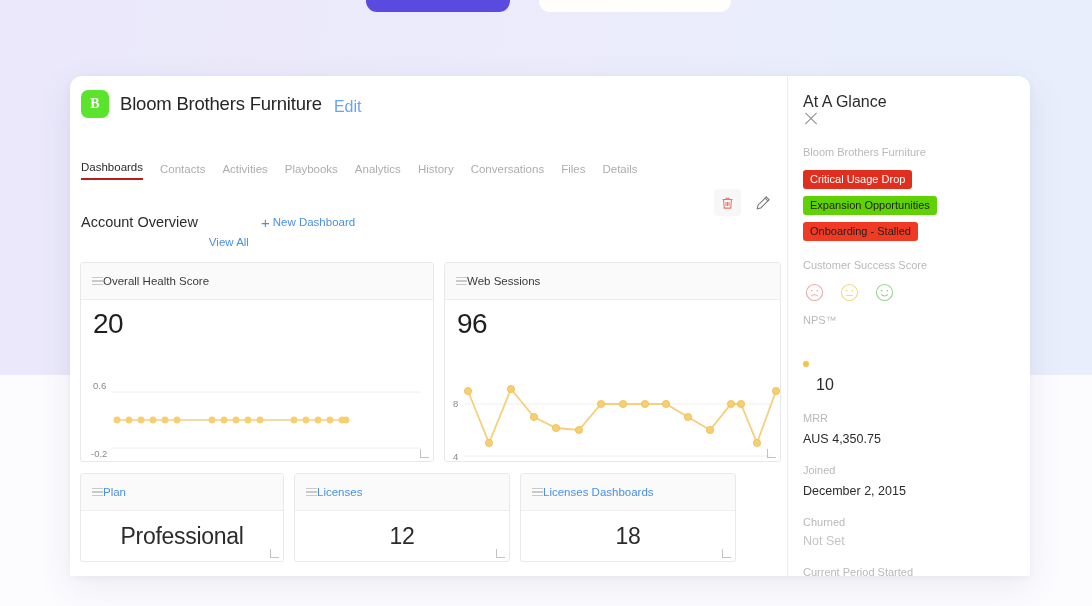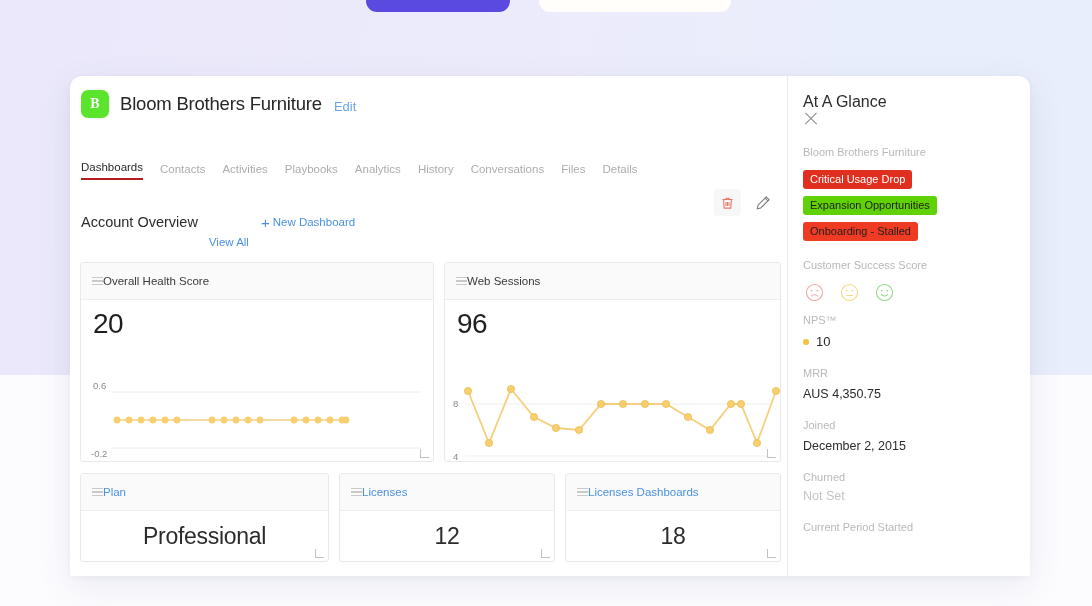--- a/index.html
+++ b/index.html
@@ -53,21 +53,21 @@
     display: flex; align-items: center; gap: 11px;
     padding: 14px 0 0 11px;
   }
   #avatar {
     width: 28px; height: 28px; border-radius: 7px; background: #5ae52c;
     color: #ffffff; font-size: 14px; font-weight: bold;
     display: flex; align-items: center; justify-content: center;
     font-family: "Liberation Serif", serif;
   }
   #account-name { font-size: 18.5px; color: #262626; letter-spacing: -0.2px; }
-  #edit-link { font-size: 13px; color: #6aa4e8; margin-left: 1px; padding-top: 5px; cursor: pointer; }
+  #edit-link { font-size: 16px; color: #6aa4e8; margin-left: 1px; padding-top: 5px; cursor: pointer; }
 
   
   #tabs { display: flex; gap: 17px; padding: 11px 0 0 11px; align-items: flex-end; }
   .tab { font-size: 11.5px; color: #adadad; padding-bottom: 5px; cursor: pointer; white-space: nowrap; }
   .tab.active { color: #2b2b2b; border-bottom: 2px solid #b91c1c; font-weight: normal; margin-top: 32px; }
 
   
   #overview-row {
     display: flex; align-items: center; padding: 16px 0 0 11px; position: relative;
   }
@@ -106,21 +106,21 @@
     cursor: nwse-resize;
   }
 
   #widget-health { width: 354px; height: 200px; }
   #widget-sessions { width: 337px; height: 200px; margin-left: 10px; }
   .chart-value { padding: 8px 0 0 12px; }
   .chart-area { position: absolute; left: 0; top: 44px; width: 100%; height: 156px; }
   .chart-area svg { display: block; }
 
   .bottom-row { margin-top: 11px; display: flex; gap: 10px; }
-  .kpi-widget { width: 249px; height: 89px; }
+  .kpi-widget { width: 204px; height: 89px; }
   .kpi-widget.w2 { width: 216px; }
   .kpi-body { height: 51px; display: flex; align-items: center; justify-content: center; }
   .kpi-value { font-size: 23px; color: #2b2b2b; letter-spacing: -0.3px; }
 
   
   #glance-head { display: flex; align-items: flex-start; justify-content: space-between; padding: 17px 14px 0 15px; flex-direction: column; }
   #glance-title { font-size: 16px; color: #2b2b2b; }
   #close-btn { cursor: pointer; width: 16px; height: 16px; position: relative; }
   #close-btn i { position: absolute; left: 0; top: 7px; width: 16px; height: 1.2px; background: #8a8a8a; }
   #close-btn i:first-child { transform: rotate(45deg); }
@@ -132,21 +132,21 @@
     font-size: 11px; padding: 3px 7px 4px 7px; border-radius: 3px; white-space: nowrap; cursor: pointer;
   }
   .glance-label { font-size: 11px; color: #b9b9b9; padding-left: 15px; }
   .glance-value { font-size: 12.5px; color: #2b2b2b; padding-left: 15px; }
   .glance-value.muted { color: #c4c4c4; }
 
   #faces { display: flex; gap: 16px; padding: 12px 0 0 17px; }
   .face { width: 19px; height: 19px; border-radius: 50%; cursor: pointer; position: relative; }
   #nps-row { display: flex; align-items: center; gap: 7px; padding-left: 15px; }
   #nps-dot { width: 6px; height: 6px; border-radius: 50%; background: #f5c243; }
-  #nps-value { font-size: 13px; color: #2b2b2b; }
+  #nps-value { font-size: 16px; color: #2b2b2b; margin-top: 42px; }
   .sp-18 { height: 18px; } .sp-12 { height: 12px; } .sp-8 { height: 8px; } .sp-6 { height: 6px; }
 </style>
 </head>
 <body>
 
 <div id="backdrop-upper-left"></div>
 <div id="backdrop-blue"></div>
 <div id="backdrop-lower"></div>
 
 <div class="top-btn" id="top-btn-primary"></div>

